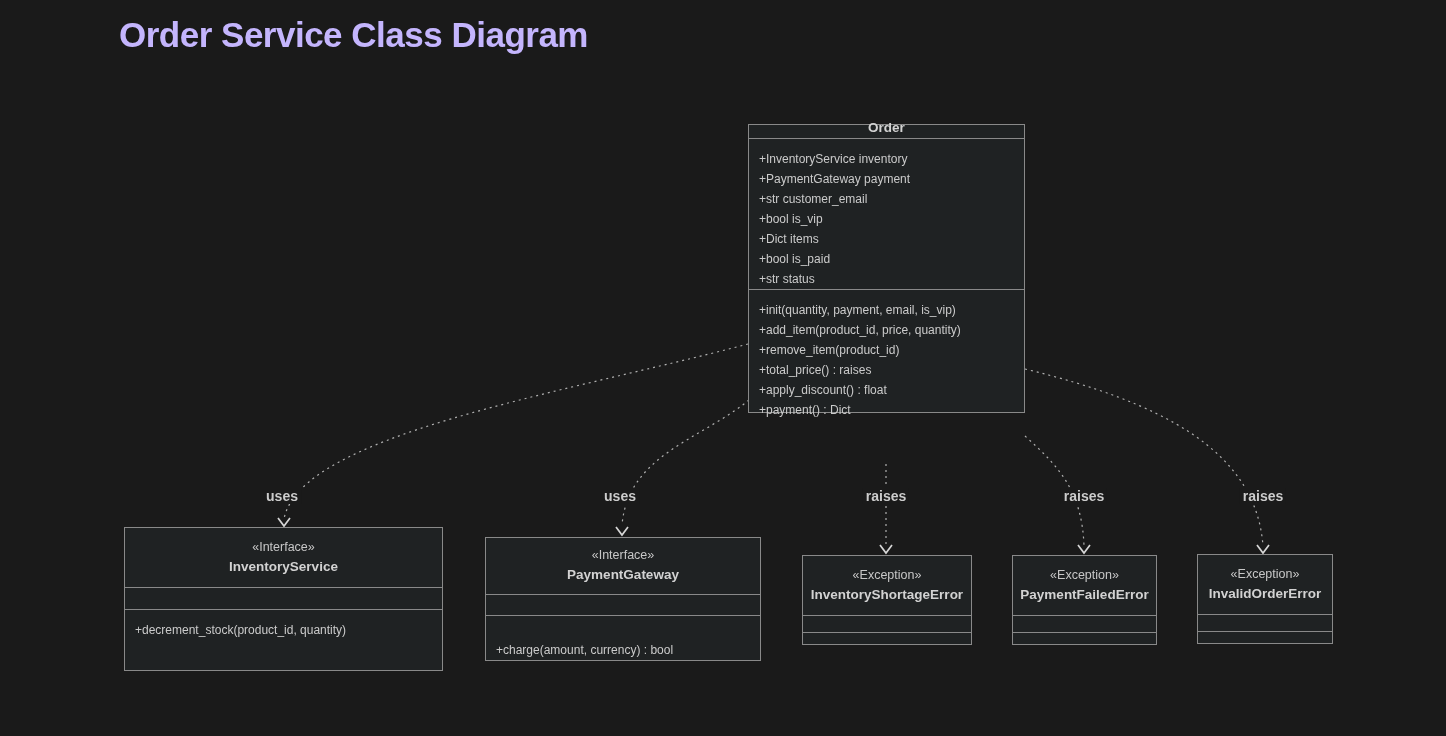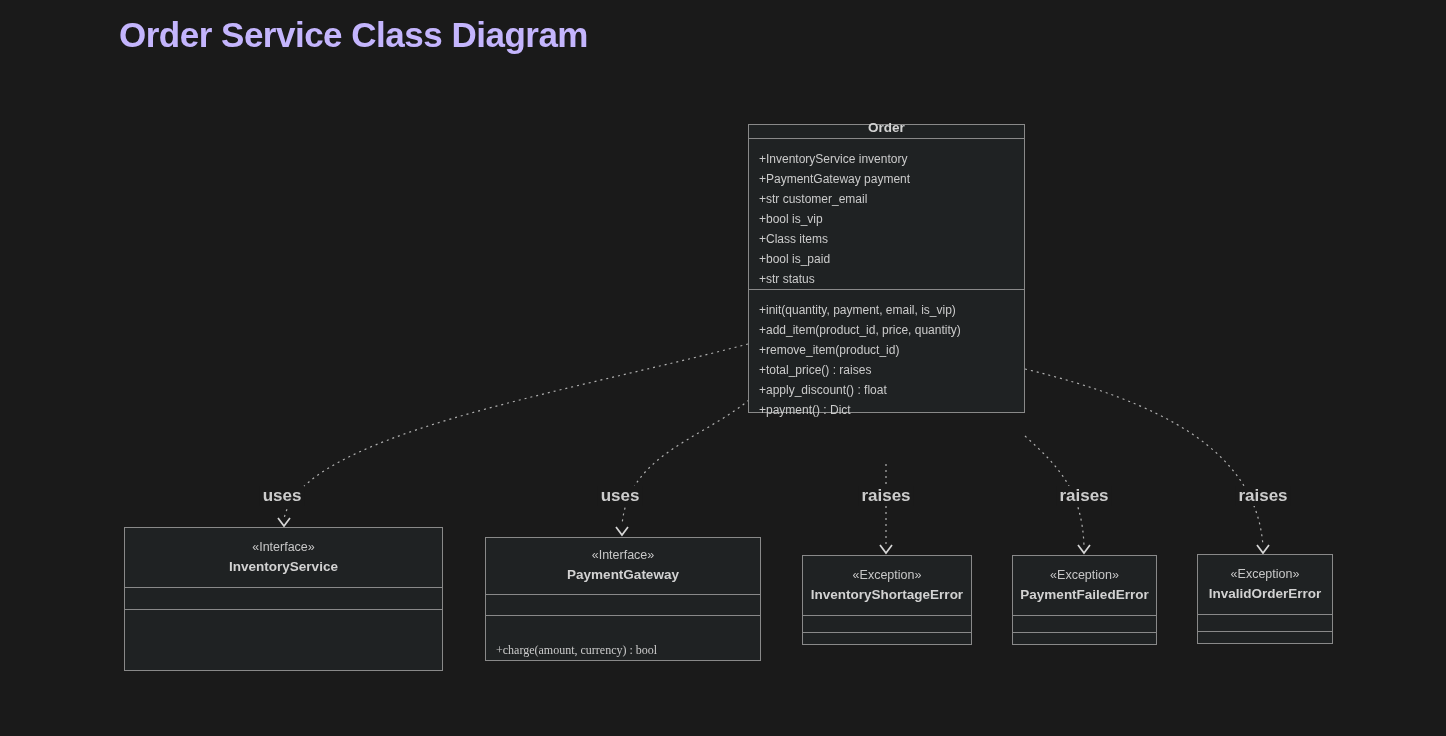--- a/index.html
+++ b/index.html
@@ -85,21 +85,21 @@
     line-height: 20px;
     white-space: nowrap;
     color: #cbcbcb;
   }
   .grow { flex: 1 1 auto; }
   .edge-label {
     position: absolute;
     transform: translate(-50%, -50%);
     background: #1a1a1a;
     padding: 0 3px;
-    font-size: 17px;
+    font-size: 14px;
     font-weight: 600;
     color: #cccccc;
     white-space: nowrap;
   }
 </style>
 </head>
 <body>
 
 <div class="canvas">
 
@@ -124,51 +124,52 @@
 
   <div class="classbox" style="left:748px; top:124px; width:277px; height:289px;justify-content:center;">
     <div class="compartment title" style="height:39px;">
       <span class="class-name">Order</span>
     </div>
     <div class="compartment members" style="height:161px;">
       <div class="member">+InventoryService inventory</div>
       <div class="member">+PaymentGateway payment</div>
       <div class="member">+str customer_email</div>
       <div class="member">+bool is_vip</div>
-      <div class="member">+Class items</div>
+      <div class="member">+Dict items</div>
       <div class="member">+bool is_paid</div>
       <div class="member">+str status</div>
     </div>
     <div class="compartment members grow">
       <div class="member">+init(quantity, payment, email, is_vip)</div>
       <div class="member">+add_item(product_id, price, quantity)</div>
       <div class="member">+remove_item(product_id)</div>
       <div class="member">+total_price() : raises</div>
       <div class="member">+apply_discount() : float</div>
       <div class="member">+payment() : Dict</div>
     </div>
   </div>
 
   <div class="classbox" style="left:124px; top:527px; width:319px; height:144px;">
     <div class="compartment title" style="height:59px;">
       <span class="stereotype">«Interface»</span>
       <span class="class-name">InventoryService</span>
     </div>
     <div class="compartment" style="height:22px;"></div>
     <div class="compartment members grow">
+      <div class="member">+decrement_stock(product_id, quantity)</div>
     </div>
   </div>
 
   <div class="classbox" style="left:485px; top:537px; width:276px; height:124px;">
     <div class="compartment title" style="height:58px;">
       <span class="stereotype">«Interface»</span>
       <span class="class-name">PaymentGateway</span>
     </div>
     <div class="compartment" style="height:22px;"></div>
-    <div class="compartment members grow" style="padding-top:24px;font-family:Liberation Serif, serif;">
+    <div class="compartment members grow" style="padding-top:24px;">
       <div class="member">+charge(amount, currency) : bool</div>
     </div>
   </div>
 
   <div class="classbox" style="left:802px; top:555px; width:170px; height:90px;">
     <div class="compartment title" style="height:59px;">
       <span class="stereotype">«Exception»</span>
       <span class="class-name">InventoryShortageError</span>
     </div>
     <div class="compartment" style="height:17px;"></div>

